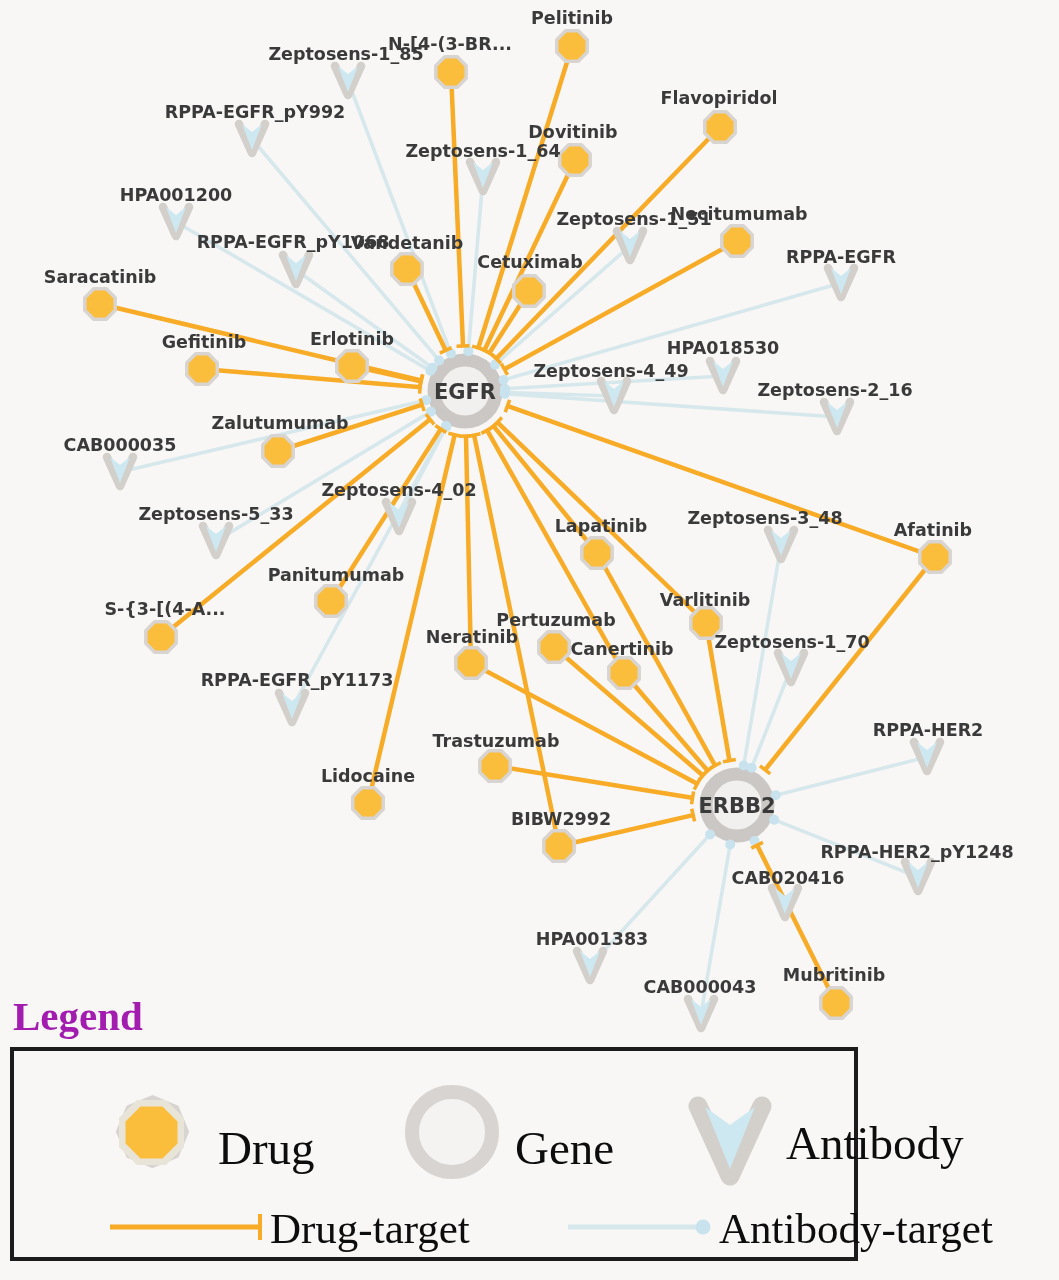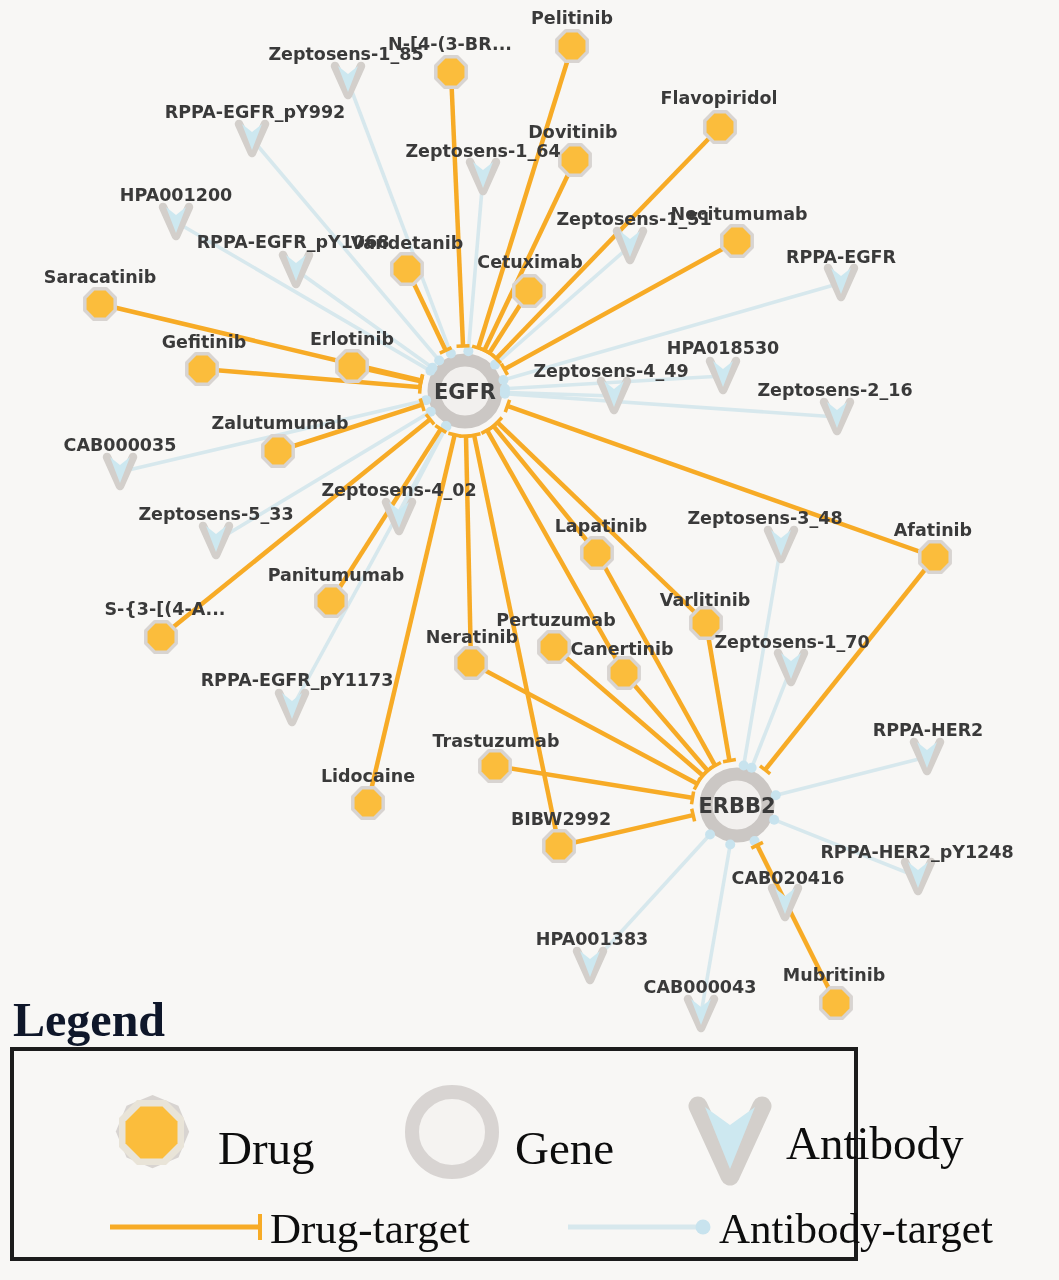--- a/index.html
+++ b/index.html
@@ -1,20 +1,20 @@
 <!DOCTYPE html>
 <html><head>
 <meta charset="utf-8">
 <style>
   html,body{margin:0;padding:0;background:#f8f7f5;}
   #stage{position:relative;width:1059px;height:1280px;background:#f8f7f5;overflow:hidden;
          font-family:"DejaVu Sans",sans-serif;}
   #net{position:absolute;left:0;top:0;}
   .legend-title{position:absolute;left:13px;top:992px;font-family:"Liberation Serif",serif;
-         font-weight:bold;font-size:48px;color:#0f172a;}
+         font-weight:bold;font-size:41px;color:#a21caf;}
   .legend-box{position:absolute;left:10px;top:1047px;width:848px;height:214px;
          border:4px solid #1c1c1c;box-sizing:border-box;background:#f8f7f5;}
   .legend-box svg{display:block;}
   text.netlabel{font-family:"DejaVu Sans",sans-serif;font-weight:bold;fill:#3a3a3a;}
   .serif-big{font-family:"Liberation Serif",serif;font-size:47px;fill:#0d0d0d;}
   .serif-mid{font-family:"Liberation Serif",serif;font-size:43px;fill:#0d0d0d;}
 </style>
 </head>
 <body>
 

